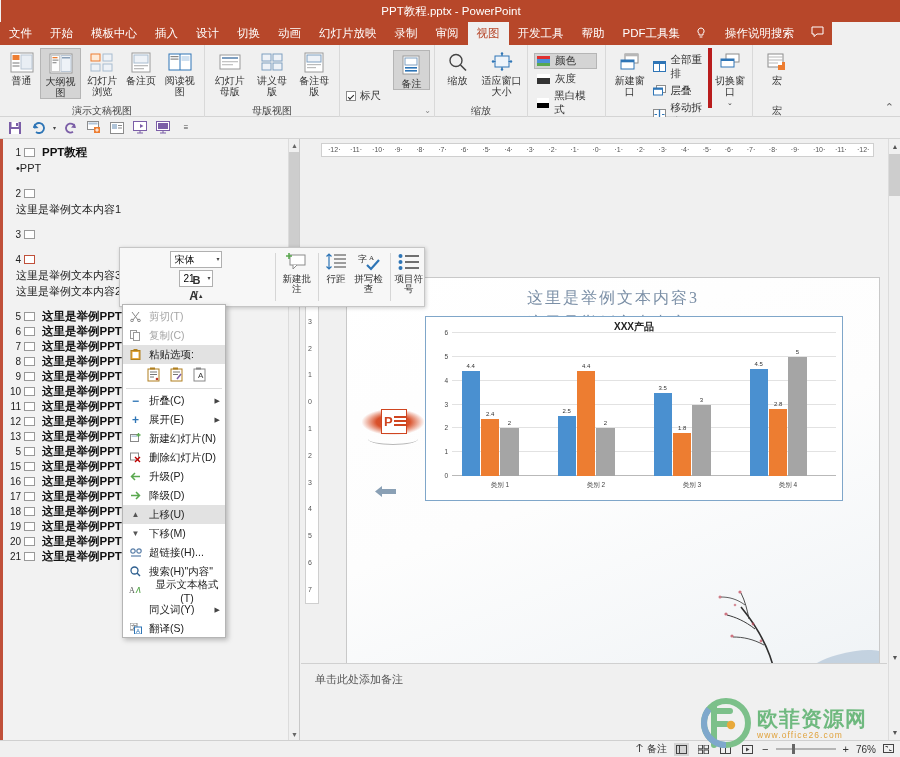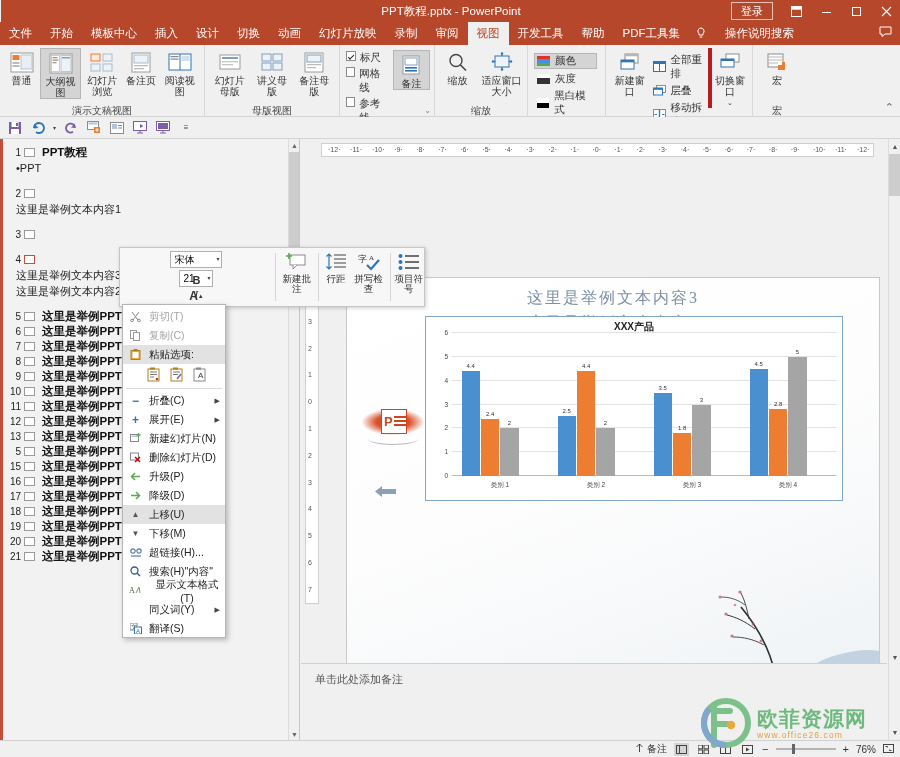--- a/index.html
+++ b/index.html
@@ -26,21 +26,21 @@
   .signin-btn {
     border:1px solid #e8c2b7; color:#fff; font-size:11px;
     padding:1px 9px; margin-right:8px; line-height:14px; background:transparent;
   }
   .wb { width:30px; height:22px; display:flex; align-items:center; justify-content:center;
         color:#fff; font-size:12px; }
   .wb svg { display:block; }
 
   
   .tabstrip {
-    position:absolute; left:0; top:22px; width:900px; height:23px;
+    position:absolute; left:0; top:22px; width:832px; height:23px;
     background:#b7472a;
   }
   .tabs { display:flex; align-items:stretch; height:23px; }
   .tab {
     padding:0 9px; height:23px; line-height:23px; color:#fff; font-size:11.5px;
     white-space:nowrap;
   }
   .tab.active { background:#f0f0f0; color:#b7472a; }
   .tellme { display:flex; align-items:center; gap:19px; padding:0 7px; color:#fff; font-size:11.5px; }
   .share-icon { position:absolute; right:8px; top:4px; color:#fff; }
@@ -60,21 +60,21 @@
 
   .btn-big {
     width:40px; display:flex; flex-direction:column; align-items:center;
     padding:2px 1px 0; font-size:10px; color:#333; line-height:11px; text-align:center;
   }
   .btn-big.w46 { width:46px; }
   .btn-big.sel { background:#d4d4d4; border:1px solid #b5b5b5; }
   .ico { height:24px; display:flex; align-items:center; justify-content:center; margin-bottom:1px; }
 
   .chk-col { display:flex; flex-direction:column; gap:2px; padding:3px 4px 0 2px; }
-  .chk-row { display:flex; gap:4px; font-size:10.5px; color:#333; }
+  .chk-row { display:flex; align-items:center; gap:4px; font-size:10.5px; color:#333;margin-top:38px; }
   .chkbox { width:10px; height:10px; border:1px solid #8a8a8a; background:#fff;
             display:inline-block; position:relative; }
   .chkbox.on::after { content:""; position:absolute; left:1px; top:3px; width:5px; height:2px;
             border-left:1.6px solid #222; border-bottom:1.6px solid #222;
             transform:rotate(-45deg); }
 
   .clr-col { display:flex; flex-direction:column; gap:3px; padding:5px 4px 0 2px; }
   .clr-row { display:flex; align-items:center; gap:5px; font-size:10.5px; color:#333; padding:0 3px; }
   .clr-row.sel { background:#d4d4d4; border:1px solid #b5b5b5; padding:0 2px; }
   .sw { width:13px; height:10px; display:inline-block; }
@@ -249,44 +249,20 @@
   .wm-cn { font-size:21px; color:#6fb97f; letter-spacing:1px; line-height:22px; font-weight:bold; }
   .wm-url { font-size:8.5px; color:#e0a23c; letter-spacing:1.1px; }
 </style>
 </head>
 <body>
 
 <div class="app">
 
   <div class="titlebar">
     <div class="title-text">PPT教程.pptx  -  PowerPoint</div>
-    <div class="win-btns">
-      <div class="signin-btn">登录</div>
-      <div class="wb">
-        <svg width="11" height="11" viewBox="0 0 11 11">
-            <rect x="0.5" y="0.5" width="10" height="10" fill="none" stroke="#fff"></rect>
-            <rect x="0.5" y="0.5" width="10" height="3.2" fill="#fff"></rect>
-          </svg>
-      </div>
-      <div class="wb">
-        <svg width="11" height="11" viewBox="0 0 11 11">
-            <rect x="1" y="6" width="9" height="1" fill="#fff"></rect>
-          </svg>
-      </div>
-      <div class="wb">
-        <svg width="11" height="11" viewBox="0 0 11 11">
-            <rect x="1.5" y="1.5" width="8" height="8" fill="none" stroke="#fff"></rect>
-          </svg>
-      </div>
-      <div class="wb">
-        <svg width="11" height="11" viewBox="0 0 11 11">
-            <path d="M1 1 L10 10 M10 1 L1 10" stroke="#fff" stroke-width="1.1"></path>
-          </svg>
-      </div>
-    </div>
   </div>
 
   <div class="tabstrip">
     <div class="tabs" id="tabs-container">
         <div class="tab">文件</div>
         <div class="tab">开始</div>
         <div class="tab">模板中心</div>
         <div class="tab">插入</div>
         <div class="tab">设计</div>
         <div class="tab">切换</div>

